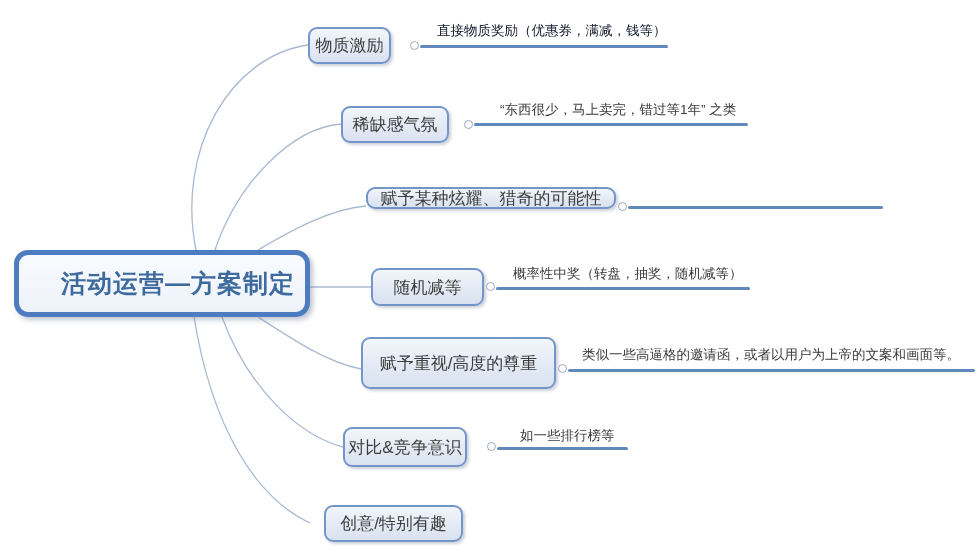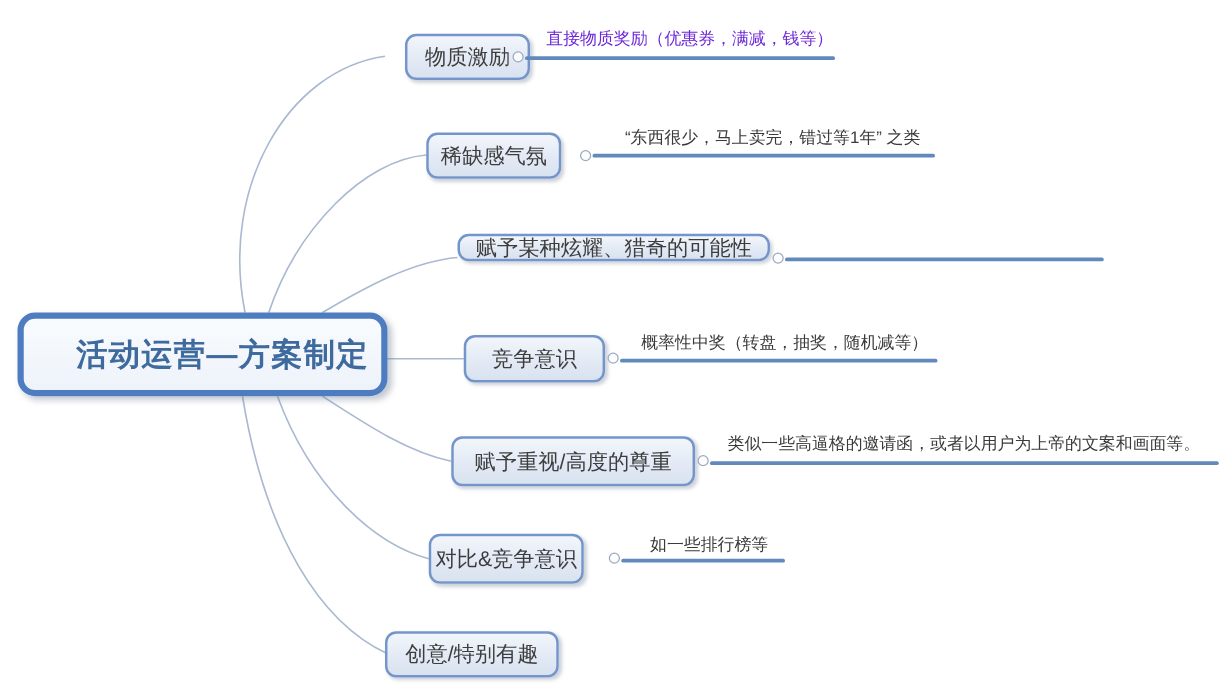--- a/index.html
+++ b/index.html
@@ -31,65 +31,65 @@
     position:absolute;box-sizing:border-box;
     width:9px;height:9px;border-radius:50%;
     border:1px solid #9aa9c0;background:#fdfdfd;
   }
   .leafline{
     position:absolute;height:3px;border-radius:2px;background:#6289bc;
   }
   .note{
     position:absolute;font-size:13.5px;color:#3a3a3a;white-space:nowrap;
   }
-  .note.red{color:#6d28d9;}
+  .note.red{color:#0f172a;}
 </style>
 </head>
 <body>
 
 <div class="canvas">
 
   <svg class="curves" viewBox="0 0 980 560">
     <g fill="none" stroke="#a9b9d2" stroke-width="1.3">
       <path d="M196,250 C176,150 230,56 308,45"></path>
       <path d="M215,250 C238,182 292,128 341,124"></path>
       <path d="M258,250 C292,230 330,209 366,206"></path>
       <path d="M309,287 L371,287"></path>
       <path d="M258,317 C295,341 327,362 361,369"></path>
       <path d="M222,317 C248,388 298,435 343,447"></path>
       <path d="M194,317 C212,428 256,498 310,523"></path>
     </g>
   </svg>
 
   <div class="root">活动运营—方案制定</div>
 
-  <div class="topic" style="left:324px;top:27px;width:100px;height:37px">物质激励</div>
+  <div class="topic" style="left:308px;top:27px;width:83px;height:37px">物质激励</div>
   <div class="ring" style="left:410px;top:41px"></div>
   <div class="leafline" style="left:420px;top:45px;width:248px"></div>
   <div class="note red" style="left:437px;top:22px">直接物质奖励（优惠券，满减，钱等）</div>
 
   <div class="topic" style="left:341px;top:106px;width:108px;height:37px">稀缺感气氛</div>
   <div class="ring" style="left:464px;top:120px"></div>
   <div class="leafline" style="left:474px;top:123px;width:274px"></div>
   <div class="note" style="left:500px;top:101px">“东西很少，马上卖完，错过等1年” 之类</div>
 
   <div class="topic" style="left:366px;top:187px;width:250px;height:22px">赋予某种炫耀、猎奇的可能性</div>
   <div class="ring" style="left:618px;top:202px"></div>
   <div class="leafline" style="left:628px;top:206px;width:255px"></div>
 
-  <div class="topic" style="left:371px;top:268px;width:113px;height:38px">竞争意识</div>
+  <div class="topic" style="left:371px;top:268px;width:113px;height:38px">随机减等</div>
   <div class="ring" style="left:486px;top:282px"></div>
   <div class="leafline" style="left:496px;top:287px;width:254px"></div>
   <div class="note" style="left:513px;top:265px">概率性中奖（转盘，抽奖，随机减等）</div>
 
-  <div class="topic" style="left:361px;top:349px;width:195px;height:40px">赋予重视/高度的尊重</div>
+  <div class="topic" style="left:361px;top:337px;width:195px;height:52px">赋予重视/高度的尊重</div>
   <div class="ring" style="left:558px;top:364px"></div>
   <div class="leafline" style="left:568px;top:369px;width:407px"></div>
   <div class="note" style="left:582px;top:346px">类似一些高逼格的邀请函，或者以用户为上帝的文案和画面等。</div>
 
   <div class="topic" style="left:343px;top:427px;width:124px;height:40px">对比&amp;竞争意识</div>
   <div class="ring" style="left:487px;top:442px"></div>
   <div class="leafline" style="left:497px;top:447px;width:131px"></div>
   <div class="note" style="left:520px;top:427px">如一些排行榜等</div>
 
-  <div class="topic" style="left:308px;top:505px;width:139px;height:37px">创意/特别有趣</div>
+  <div class="topic" style="left:324px;top:505px;width:139px;height:37px">创意/特别有趣</div>
 
 </div>
 
 </body></html>

